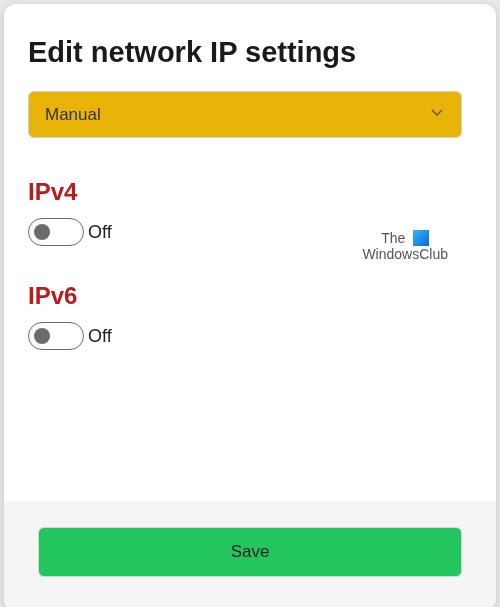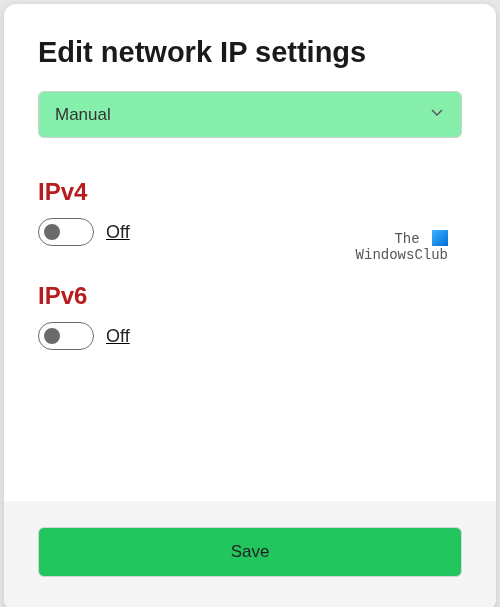--- a/index.html
+++ b/index.html
@@ -19,58 +19,57 @@
     width: 100%;
     height: 100%;
     margin: 4px;
     display: flex;
     flex-direction: column;
     box-shadow: 0 2px 8px rgba(0,0,0,0.15);
     overflow: hidden;
   }
   .content {
     flex: 1;
-    padding: 32px 34px 20px 34px;
+    padding: 32px 34px 20px 24px;
     position: relative;
   }
   .title {
     font-size: 29px;
     font-weight: 600;
     color: #1a1a1a;
     margin-bottom: 22px;
   }
   .select {
     width: 100%;
     border: 1px solid #d0d0d0;
     border-radius: 6px;
     padding: 12px 16px;
     font-size: 17px;
     color: #333;
-    background: #86efac;
+    background: #eab308;
     display: flex;
     align-items: center;
     justify-content: space-between;
     cursor: pointer;
     margin-bottom: 40px;
   }
   .select .chev {
     color: #555;
   }
   .section-label {
     font-size: 24px;
     font-weight: 600;
     color: #b91c1c;
     margin-bottom: 12px;
   }
   .toggle-row {
     display: flex;
     align-items: center;
-    gap: 12px;
+    gap: 4px;
     margin-bottom: 36px;
-    text-decoration: underline;
   }
   .toggle {
     width: 56px;
     height: 28px;
     border: 1.5px solid #6b6b6b;
     border-radius: 999px;
     background: #fff;
     position: relative;
     cursor: pointer;
   }
@@ -86,25 +85,24 @@
     background: #6b6b6b;
   }
   .toggle-label {
     font-size: 18px;
     color: #222;
   }
   .watermark {
     position: absolute;
     right: 48px;
     top: 226px;
-    text-align: right;
+    text-align: center;
     font-size: 14px;
     color: #555;
     line-height: 1.15;
-    font-family: Liberation Mono, monospace;
   }
   .watermark .sq {
     display: inline-block;
     width: 16px;
     height: 16px;
     background: linear-gradient(135deg,#3fb1ff,#006fd6);
     margin-left: 4px;
     vertical-align: -3px;
   }
   .footer {

